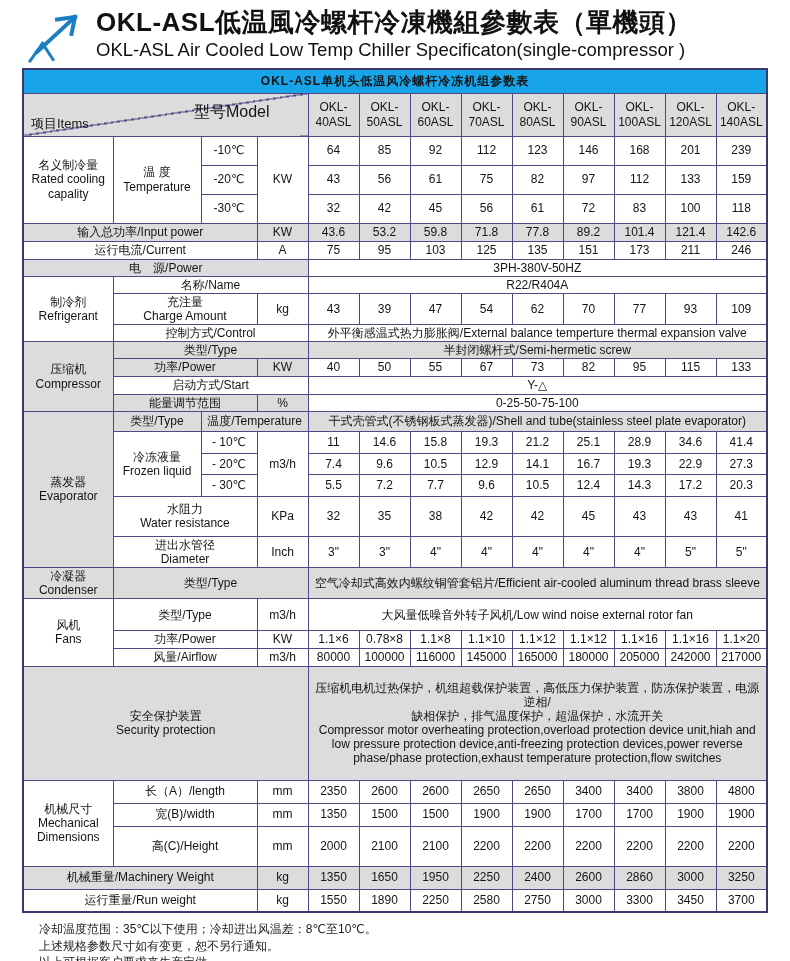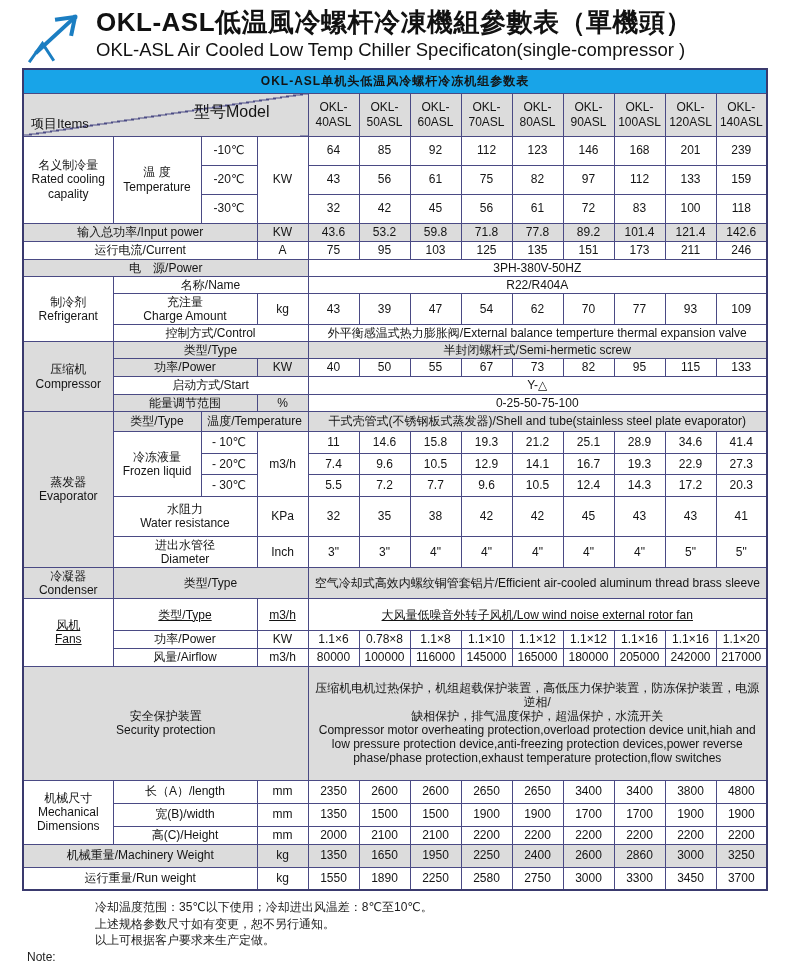--- a/index.html
+++ b/index.html
@@ -41,21 +41,21 @@
       transparent calc(50% - 0.7px),
       var(--border) calc(50% - 0.7px), var(--border) calc(50% + 0.7px),
       transparent calc(50% + 0.7px));
   }
   .corner-items{position:absolute;left:7px;bottom:4px;font-size:13px;}
   .corner-model{position:absolute;right:38px;top:9px;font-size:16px;}
   
   .notes{margin-top:8px;font-size:12px;line-height:16.5px;color:#1c1c1c;}
   .notes div{white-space:pre-wrap;}
   .nz1{padding-left:30px;}
-  .nzi{padding-left:95px;}
+  .nzi{padding-left:39px;}
   .nen{padding-left:27px;}
 </style>
 </head>
 <body>
 
 <div class="page">
 
   <div class="page-header">
     <svg class="brand-arrow" viewBox="0 0 64 56">
       <g fill="none" stroke="#1b7ec2" stroke-width="4" stroke-linecap="square">
@@ -308,21 +308,21 @@
           <td class="val">4"</td>
           <td class="val">5"</td>
           <td class="val">5"</td>
         </tr>
         <tr style="height: 28px; margin-left: 42px;">
           <td class="lab shade">冷凝器
 Condenser</td>
           <td colspan="3" class="lab shade">类型/Type</td>
           <td colspan="9" class="val fit shade">空气冷却式高效内螺纹铜管套铝片/Efficient air-cooled aluminum thread brass sleeve</td>
         </tr>
-        <tr style="height: 32px; text-decoration: underline;">
+        <tr style="height: 32px;">
           <td rowspan="3" class="lab">风机
 Fans</td>
           <td colspan="2" class="lab">类型/Type</td>
           <td class="unit">m3/h</td>
           <td colspan="9" class="val">大风量低噪音外转子风机/Low wind noise external rotor fan</td>
         </tr>
         <tr style="height: 17px;">
           <td colspan="2" class="lab">功率/Power</td>
           <td class="unit">KW</td>
           <td class="val">1.1×6</td>
@@ -379,21 +379,21 @@
           <td class="val">1350</td>
           <td class="val">1500</td>
           <td class="val">1500</td>
           <td class="val">1900</td>
           <td class="val">1900</td>
           <td class="val">1700</td>
           <td class="val">1700</td>
           <td class="val">1900</td>
           <td class="val">1900</td>
         </tr>
-        <tr style="height: 18px;">
+        <tr style="height: 40px;">
           <td colspan="2" class="lab">高(C)/Height</td>
           <td class="unit">mm</td>
           <td class="val">2000</td>
           <td class="val">2100</td>
           <td class="val">2100</td>
           <td class="val">2200</td>
           <td class="val">2200</td>
           <td class="val">2200</td>
           <td class="val">2200</td>
           <td class="val">2200</td>

